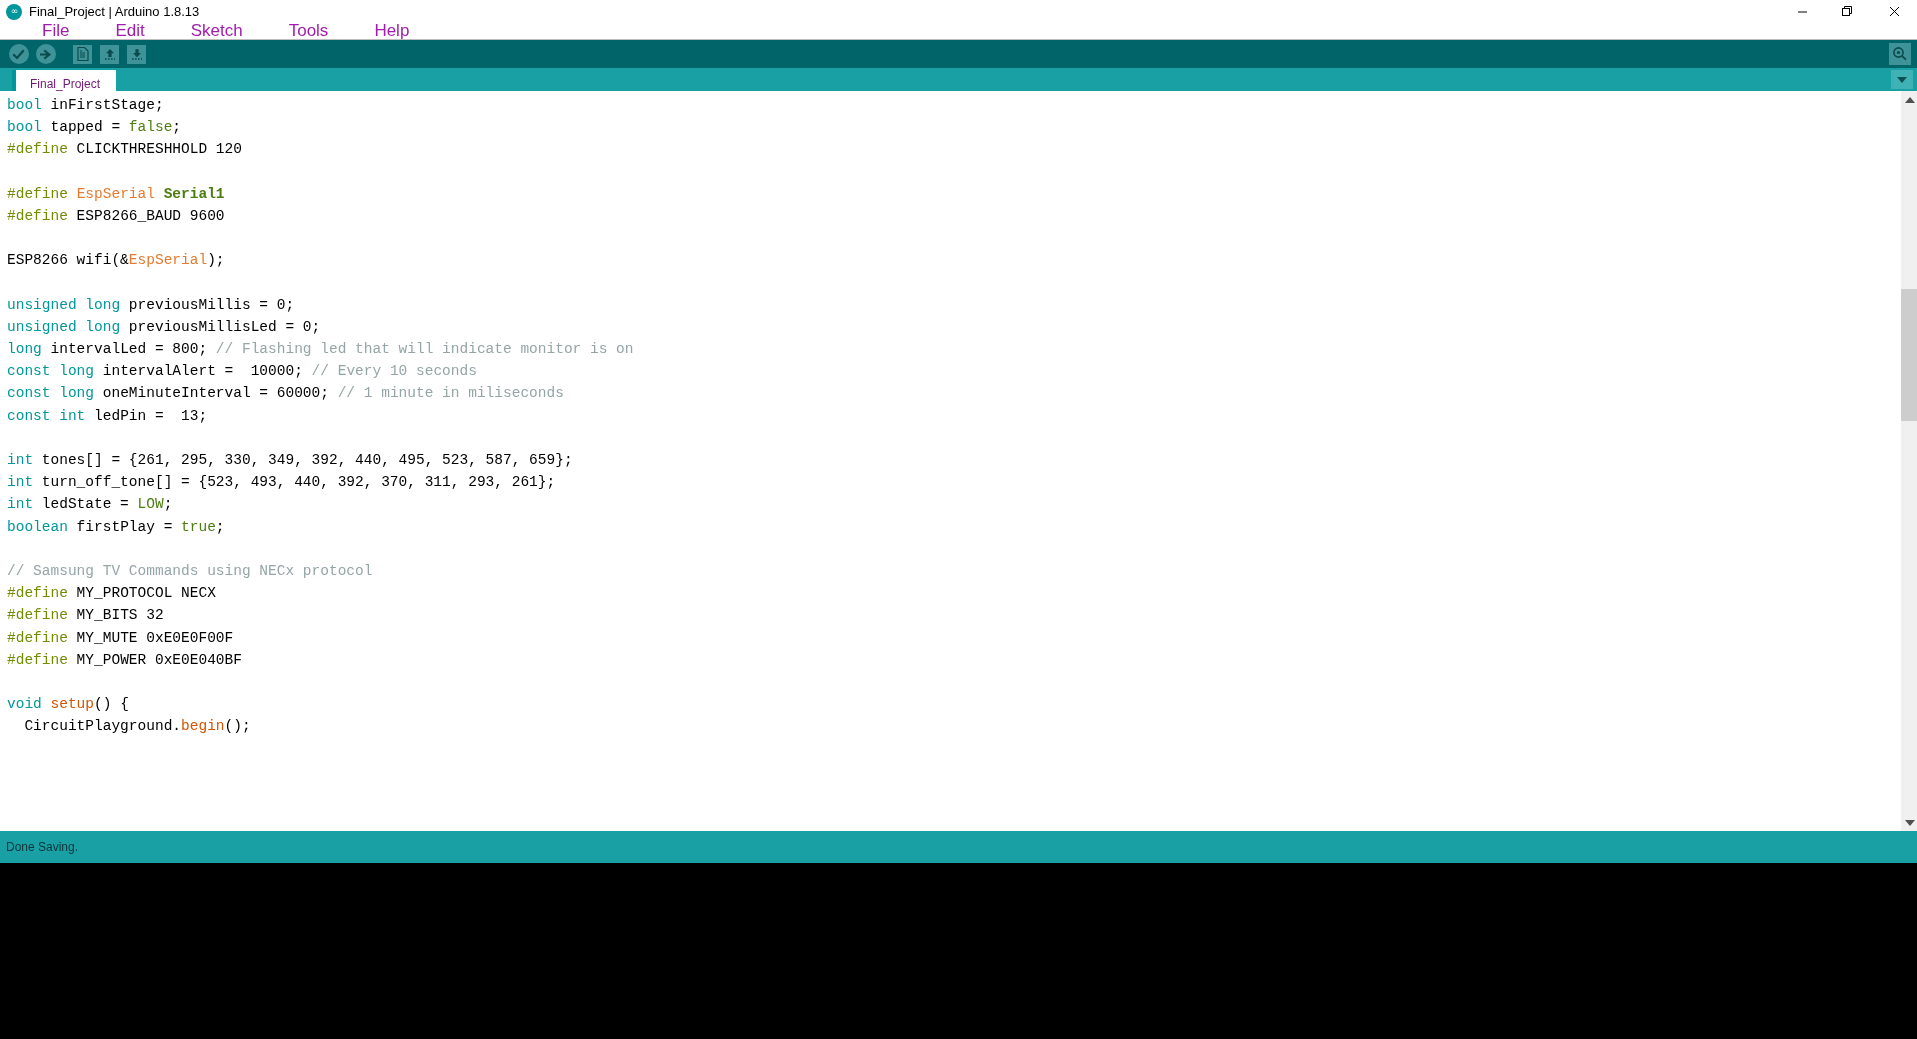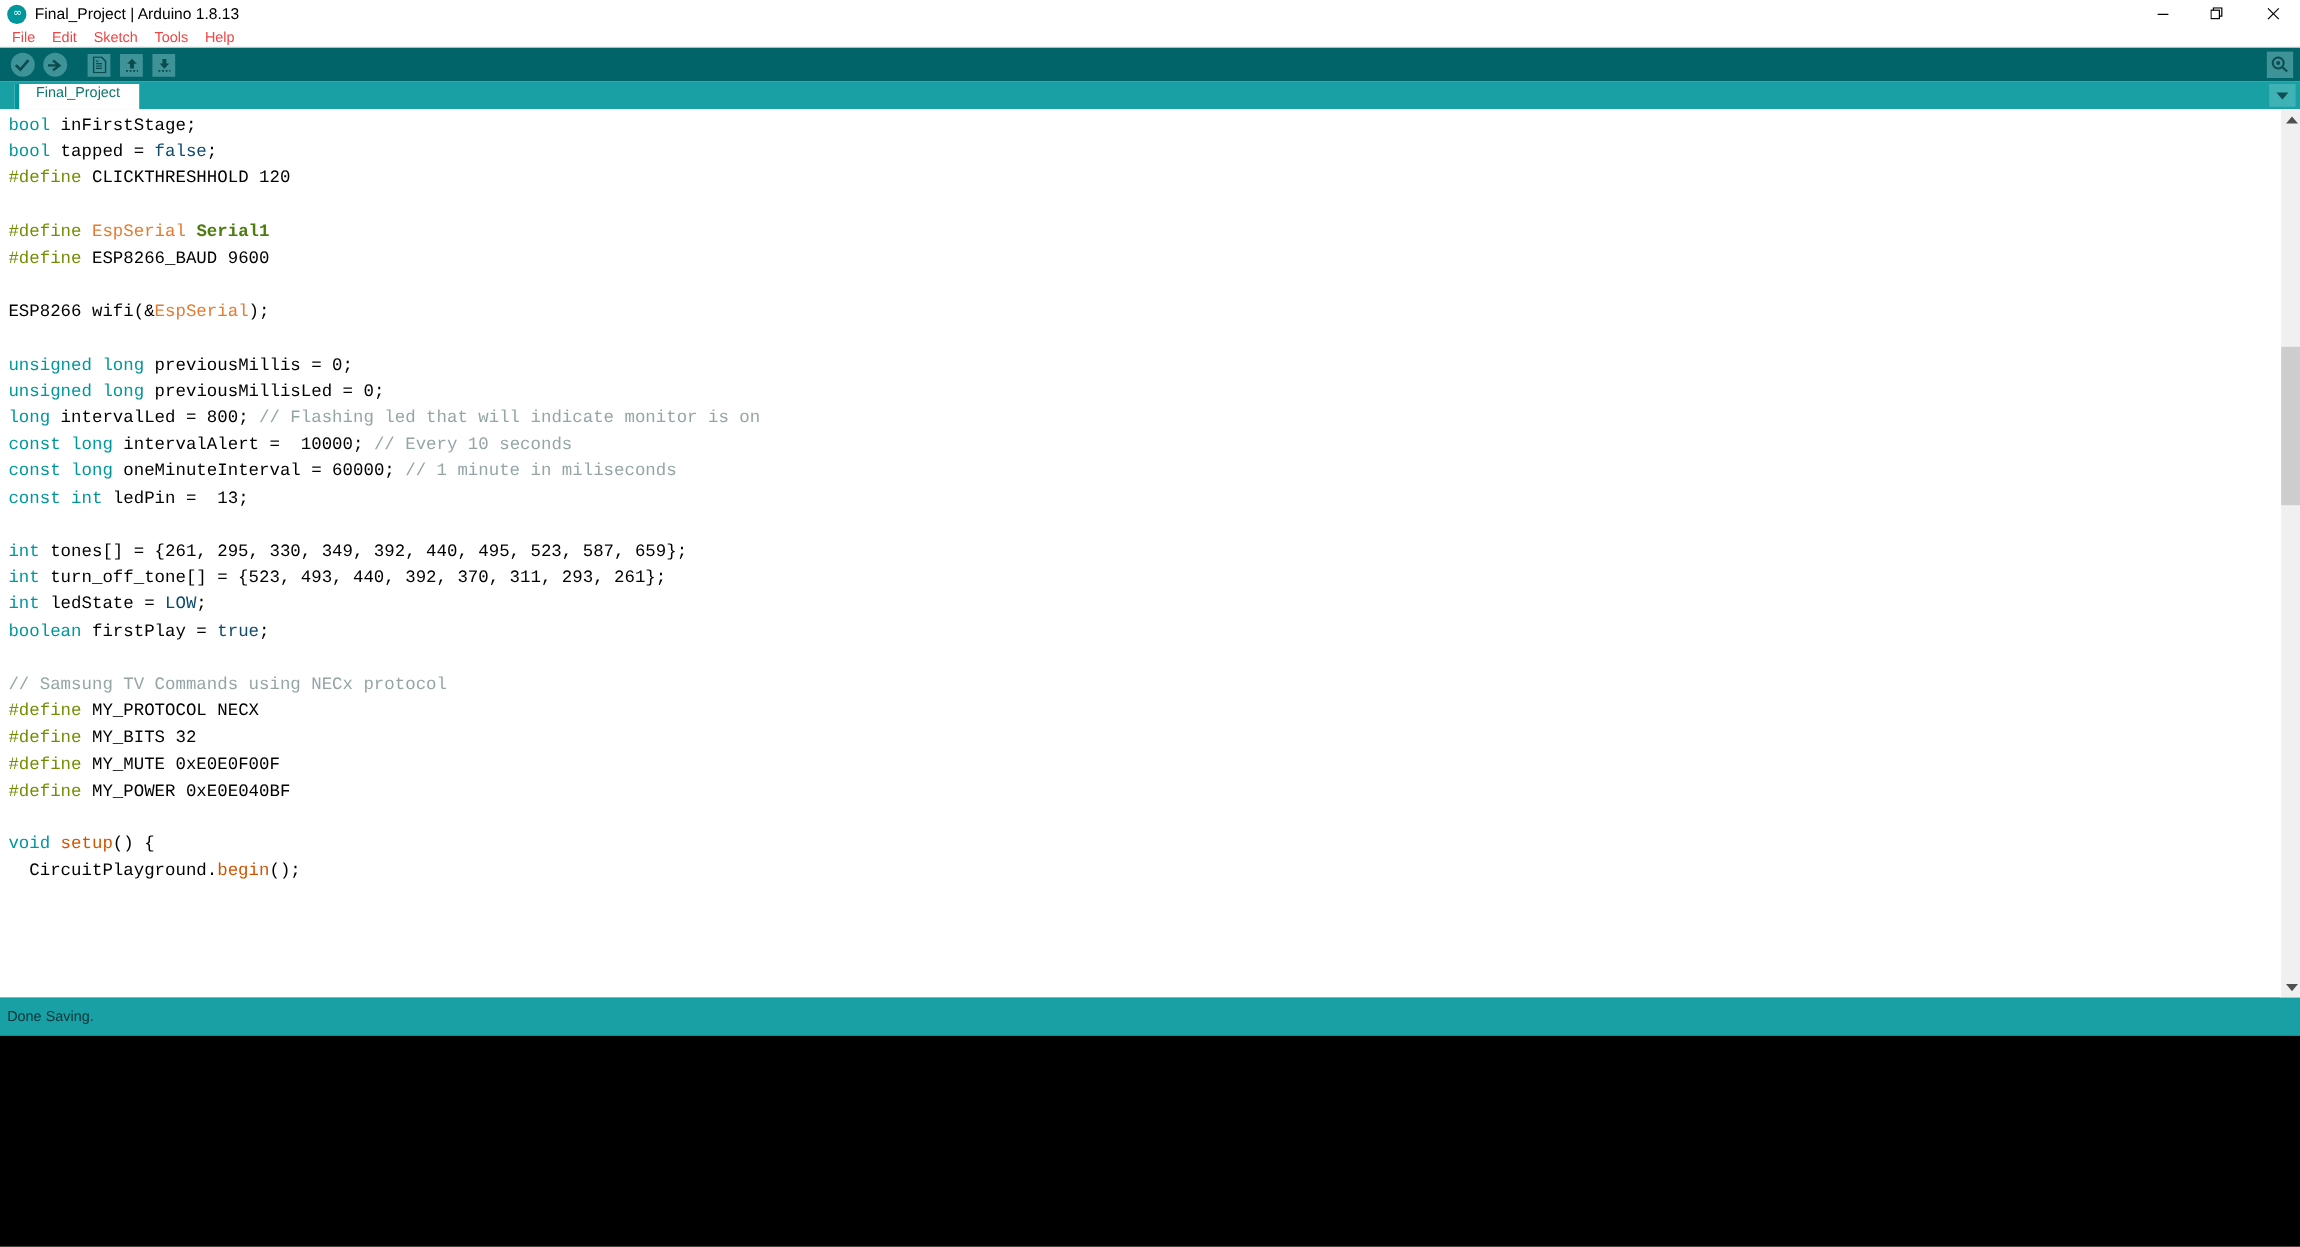--- a/index.html
+++ b/index.html
@@ -35,22 +35,22 @@
   }
   .win-btn svg { display:block; }
 
   
   .menubar {
     height:17px; background:#ffffff; display:flex; align-items:center;
     border-bottom:1px solid #bdbdbd;
     padding-left:3px;
   }
   .menu-item {
-    font-size:12px; color:#ef4444; padding:0 7px; line-height:16px;
-    white-space:nowrap; cursor:default;
+    font-size:17px; color:#a21caf; padding:0 7px; line-height:16px;
+    white-space:nowrap; cursor:default;margin-left:32px;
   }
 
   
   .toolbar {
     height:28px; background:#006468; position:relative;
     display:flex; align-items:center; padding-left:5px; gap:0;
   }
   .tb-btn {
     width:27px; height:27px; display:flex; align-items:center; justify-content:center;
     cursor:pointer;
@@ -72,22 +72,22 @@
     cursor:pointer;
   }
 
   
   .tabbar {
     height:23px; background:#18a0a5; position:relative;
     display:flex; align-items:flex-end;
   }
   .tab {
     height:21px; margin-left:12px;
-    background:#ffffff; color:#0f766e;
-    font-size:12px; display:flex; align-items:flex-start;
+    background:#ffffff; color:#701a75;
+    font-size:12px; display:flex; align-items:flex-end;
     padding:0 16px 0 14px; position:relative;
     border-left:4px solid #00979c;
     cursor:pointer;
   }
   .tab-menu-btn {
     position:absolute; right:4px; bottom:2px;
     width:22px; height:19px; background:#3fb2b6;
     display:flex; align-items:center; justify-content:center;
     cursor:pointer;
   }
@@ -113,21 +113,21 @@
     color:#000000;
     letter-spacing:0px;
   }
   .code .ln { height:22.2px; }
   .kw  { color:#00979c; }       
   .fn  { color:#d35400; }       
   .lib { color:#e67a30; }       
   .libb{ color:#4d7c0f; font-weight:bold; }
   .pp  { color:#728e00; }       
   .cm  { color:#95a5a6; }       
-  .lit { color:#0c4a6e; }
+  .lit { color:#4d7c0f; }
 
   
   .vscroll {
     width:17px; background:#f0f0f0; position:relative;
     border-left:1px solid #ffffff; flex:0 0 auto;
   }
   .vs-arrow {
     width:17px;height:17px;display:flex;align-items:center;justify-content:center;
     background:#f0f0f0; cursor:pointer;
   }

